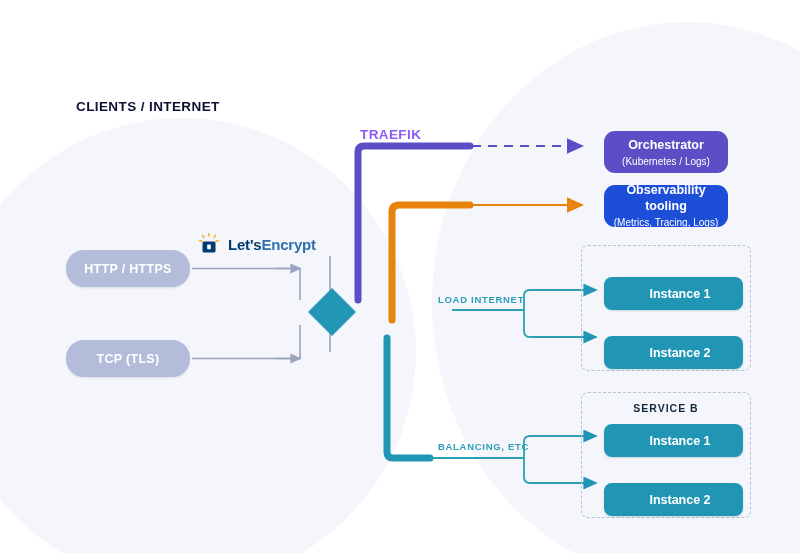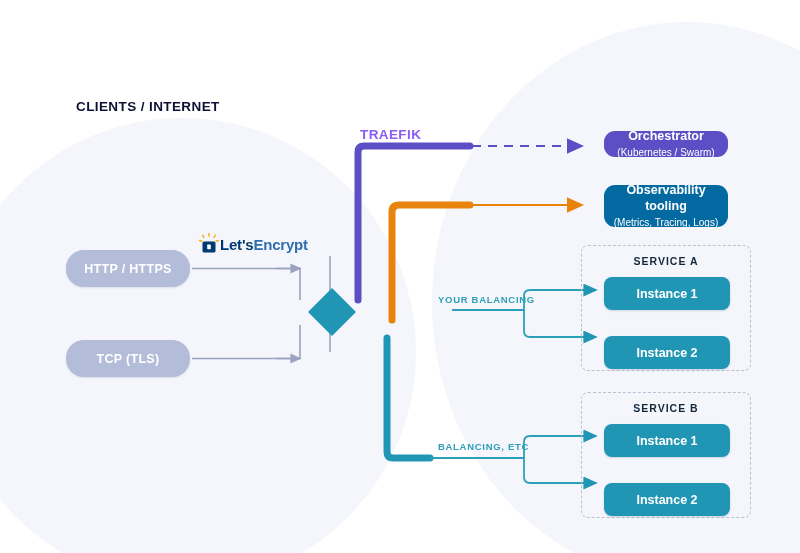--- a/index.html
+++ b/index.html
@@ -59,22 +59,22 @@
     width:124px;
     border-radius:11px;
     display:flex;flex-direction:column;
     align-items:center;justify-content:center;
     color:#ffffff;text-align:center;
     padding:7px 6px;
     box-sizing:border-box;
   }
   .rbox .t1{font-size:12.5px;font-weight:bold;line-height:1.25;}
   .rbox .t2{font-size:10px;line-height:1.3;margin-top:1px;}
-  #box-orchestrator{left:604px;top:131px;background:#5c4ec4;height:26px;}
-  #box-observability{left:604px;top:185px;background:#0369a1;height:42px;}
+  #box-orchestrator{left:604px;top:131px;background:#5c4ec4;height:42px;justify-content:space-between;}
+  #box-observability{left:604px;top:185px;background:#1d4ed8;height:42px;}
 
   
   .svc-group{
     position:absolute;
     width:170px;
     border:1.4px dashed #b9c2d4;
     border-radius:7px;
     background:rgba(255,255,255,0.0);
     box-sizing:border-box;
   }
@@ -87,39 +87,40 @@
     color:#14283c;
   }
   .inst{
     position:absolute;
     left:22px;width:126px;height:33px;
     border-radius:8px;
     background:#2196b4;
     color:#fff;font-size:12.5px;font-weight:bold;
     display:flex;align-items:center;justify-content:center;
     box-shadow:0 1px 2px rgba(20,60,80,.18);
+    padding-left:13px;
   }
   .inst.i1{top:31px;}
   .inst.i2{top:78px;margin-top:12px;}
 
   
   .edge-label{
     position:absolute;
     font-size:9.5px;font-weight:bold;
     letter-spacing:.7px;
     color:#2da0b8;
     white-space:nowrap;
   }
   #lbl-lb{left:438px;top:294px;}
   #lbl-mirror{left:438px;top:441px;}
 
   
   #letsencrypt{
     position:absolute;left:198px;top:233px;
-    display:flex;align-items:center;gap:0;
+    display:flex;align-items:center;gap:8px;
     height:22px;
   }
   #letsencrypt .le-text{
     font-size:15px;font-weight:bold;color:#003a70;
     letter-spacing:-.2px;
   }
   #letsencrypt .le-text .b{color:#2f6fad;}
 </style>
 </head>
 <body>
@@ -194,44 +195,43 @@
         <line x1="20.5" y1="7.5" x2="18.1" y2="8.3"></line>
       </g>
       <rect x="4.5" y="8.5" width="13" height="11" rx="1.6" fill="#003a70"></rect>
       <rect x="9.2" y="11.6" width="3.6" height="4.6" rx="0.6" fill="#ffffff"></rect>
     </svg>
     <span class="le-text"><span>Let's</span><span class="b">Encrypt</span></span>
   </div>
 
   <div class="rbox" id="box-orchestrator">
     <div class="t1">Orchestrator</div>
-    <div class="t2">(Kubernetes / Swarm)</div>
+    <div class="t2">(Kubernetes / Logs)</div>
   </div>
 
   <div class="rbox" id="box-observability">
     <div class="t1">Observability tooling</div>
     <div class="t2">(Metrics, Tracing, Logs)</div>
   </div>
 
   <div class="svc-group" id="svc-a">
-    <div class="svc-title">SERVICE A</div>
     <div class="inst i1">
       <span>Instance 1</span>
     </div>
     <div class="inst i2">
       <span>Instance 2</span>
     </div>
   </div>
 
   <div class="svc-group" id="svc-b">
     <div class="svc-title">SERVICE B</div>
     <div class="inst i1">
       <span>Instance 1</span>
     </div>
     <div class="inst i2">
       <span>Instance 2</span>
     </div>
   </div>
 
-  <div class="edge-label" id="lbl-lb">YOUR BALANCING</div>
+  <div class="edge-label" id="lbl-lb">LOAD INTERNET</div>
   <div class="edge-label" id="lbl-mirror">BALANCING, ETC</div>
 
 </div>
 
 </body></html>

